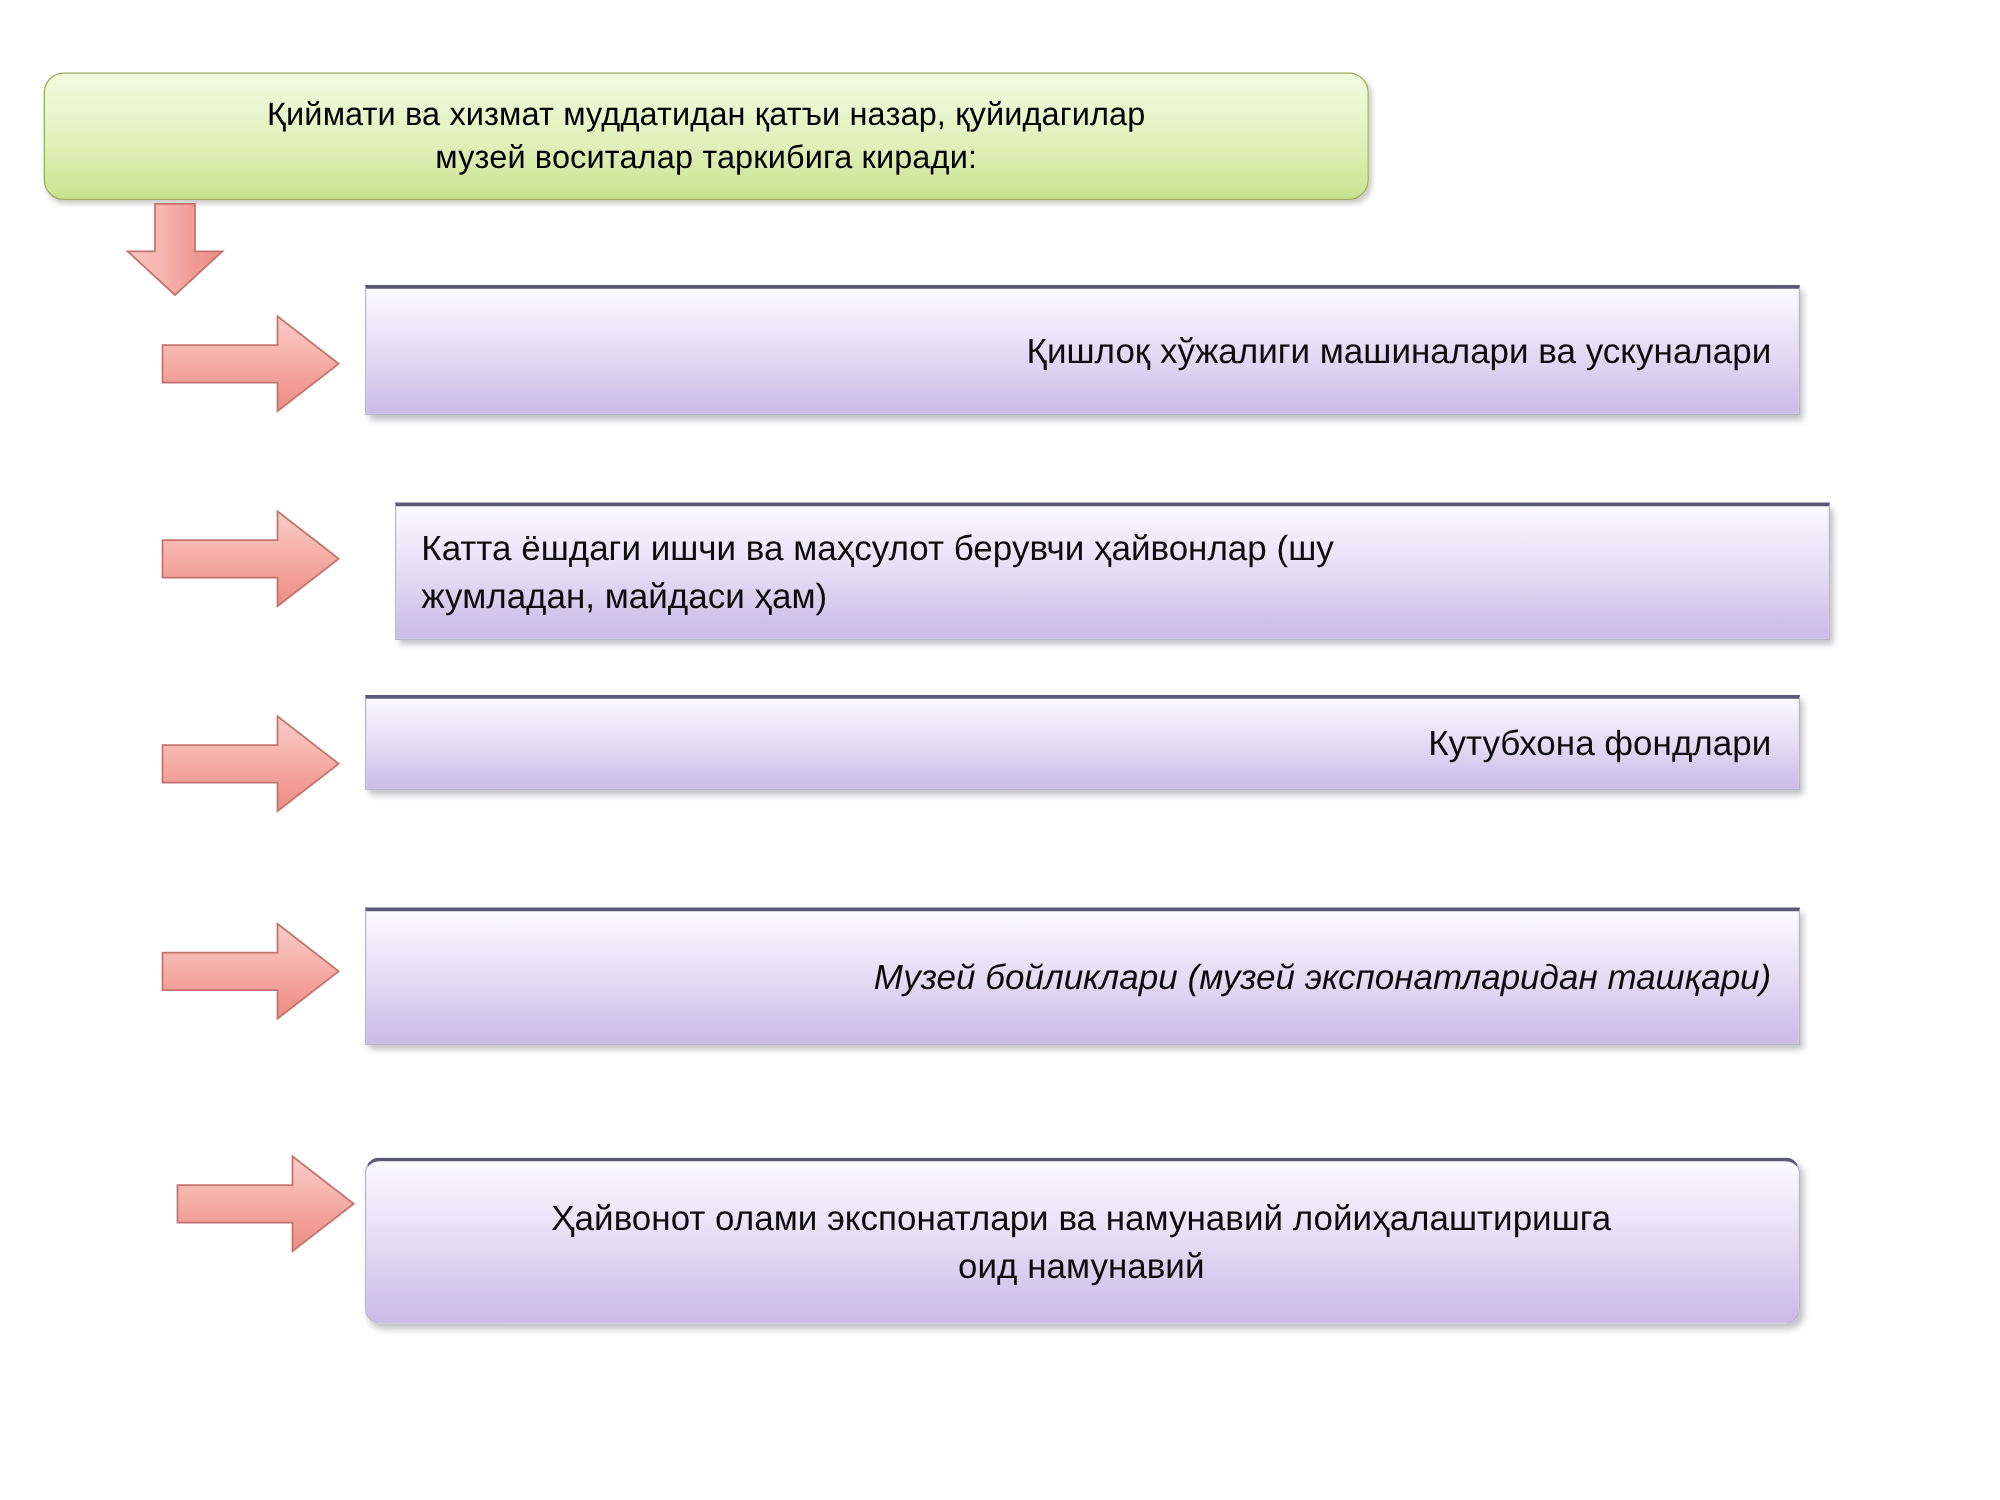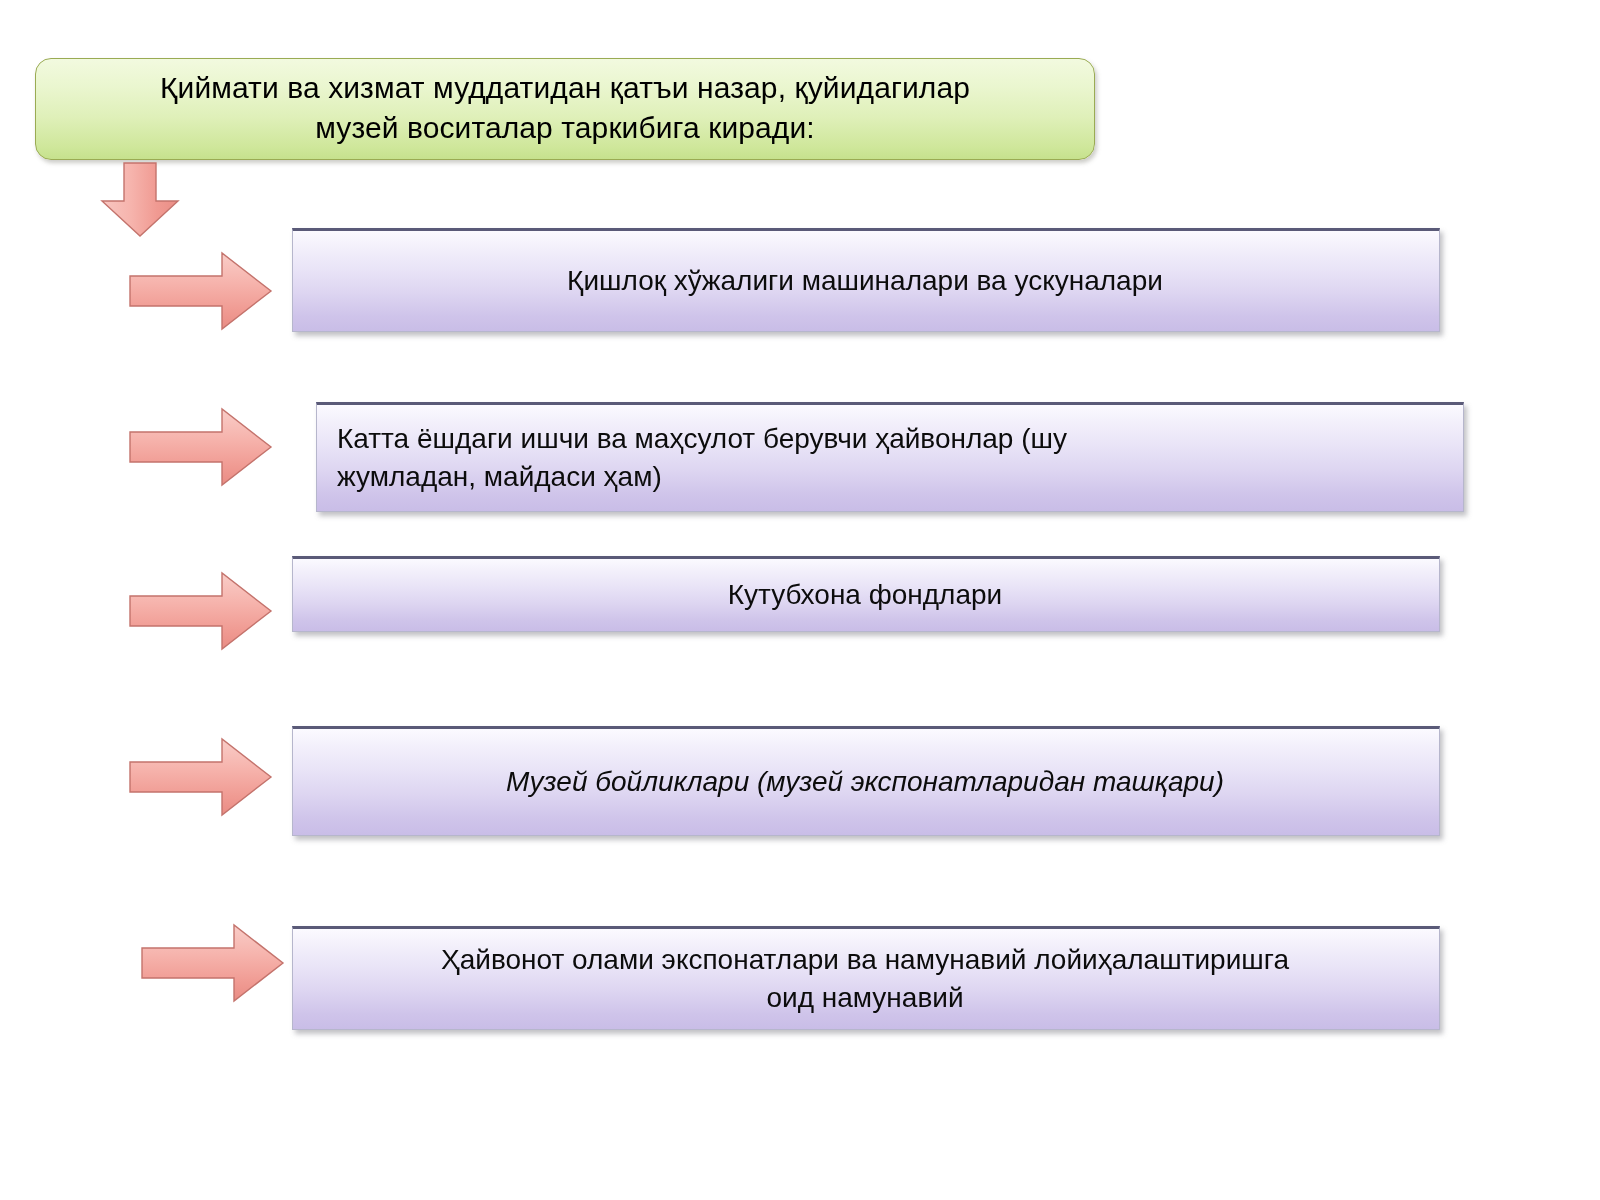--- a/index.html
+++ b/index.html
@@ -40,21 +40,21 @@
                 #cfe79b 88%,
                 #c6e18d 100%);
     box-shadow: 2px 3px 4px rgba(120,120,110,0.38);
     display: flex;
     align-items: center;
     justify-content: center;
     padding: 4px 26px 6px 26px;
   }
   .header-text {
     text-align: center;
-    font-size: 30px;
+    font-size: 26px;
     line-height: 1.32;
     color: #000000;
     letter-spacing: 0.1px;
     font-weight: 400;
     width: 100%;
   }
   .header-text .l2 {
     display: block;
   }
 
@@ -101,29 +101,29 @@
     align-items: center;
   }
   .content-text {
     width: 100%;
     font-size: 28px;
     line-height: 1.34;
     color: #0c0c0c;
     padding: 0 22px 0 20px;
     box-sizing: border-box;
   }
-  .align-left    { text-align: center; }
+  .align-left    { text-align: right; }
   .align-justify { text-align: justify; text-align-last: left; }
   .align-center  { text-align: center; }
 
   .cb-1 { top: 228px; height: 104px; }
   .cb-2 { top: 402px; height: 110px; margin-left: 24px; }
   .cb-3 { top: 556px; height: 76px; }
   .cb-4 { top: 726px; height: 110px; font-style: italic; }
-  .cb-5 { top: 926px; height: 104px; }
+  .cb-5 { top: 926px; height: 133px; border-radius: 12px; }
 
   .cb-2 .content-text .ln { display: block; }
   .cb-5 .content-text .ln { display: block; }
 </style>
 </head>
 <body>
 
 <div id="slide">
 
   <div class="header-box">

